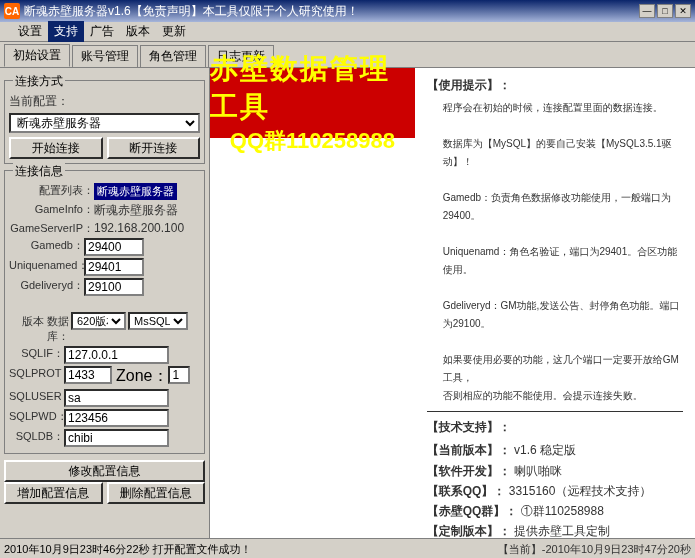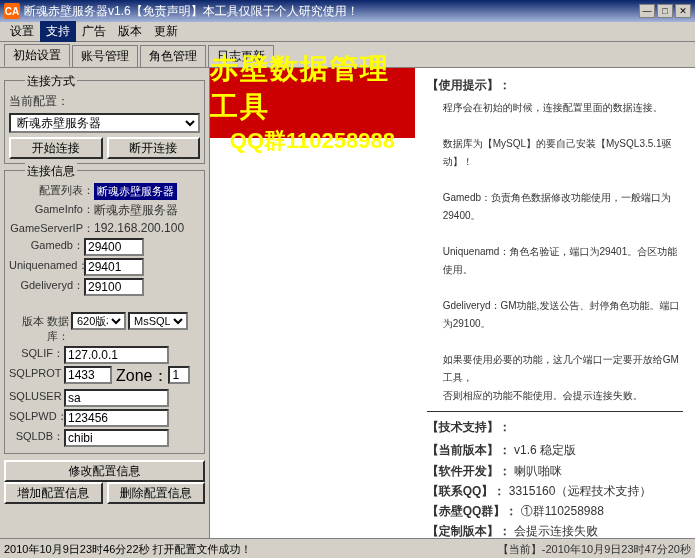--- a/index.html
+++ b/index.html
@@ -60,21 +60,21 @@
       justify-content: center;
       color: black;
     }
 
     
     .menu-bar {
       background: #d4d0c8;
       height: 20px;
       display: flex;
       align-items: center;
-      padding: 0 4px;
+      padding: 0 12px;
       border-bottom: 1px solid #808080;
     }
     .menu-item {
       padding: 2px 6px;
       font-size: 12px;
       cursor: pointer;
     }
     .menu-item.active { background: #0a246a; color: white; }
 
     
@@ -117,21 +117,21 @@
 
     .group-box {
       border: 1px solid #808080;
       margin-bottom: 6px;
       padding: 4px;
       position: relative;
     }
     .group-box-title {
       position: absolute;
       top: -8px;
-      left: 20px;
+      left: 8px;
       background: #d4d0c8;
       padding: 0 2px;
       font-size: 12px;
     }
 
     .connect-mode {
       margin-top: 8px;
     }
 
     .field-row {
@@ -492,21 +492,21 @@
         <div class="tech-row">
           <span class="tech-label">【联系QQ】：</span>
           <span>3315160（远程技术支持）</span>
         </div>
         <div class="tech-row">
           <span class="tech-label">【赤壁QQ群】：</span>
           <span>①群110258988</span>
         </div>
         <div class="tech-row">
           <span class="tech-label">【定制版本】：</span>
-          <span>会提示连接失败</span>
+          <span>提供赤壁工具定制</span>
         </div>
 
       </div>
     </div>
 
   </div>
 </div>
 
 <div class="status-bar">
   <span class="status-left">2010年10月9日23时46分22秒  打开配置文件成功！</span>

